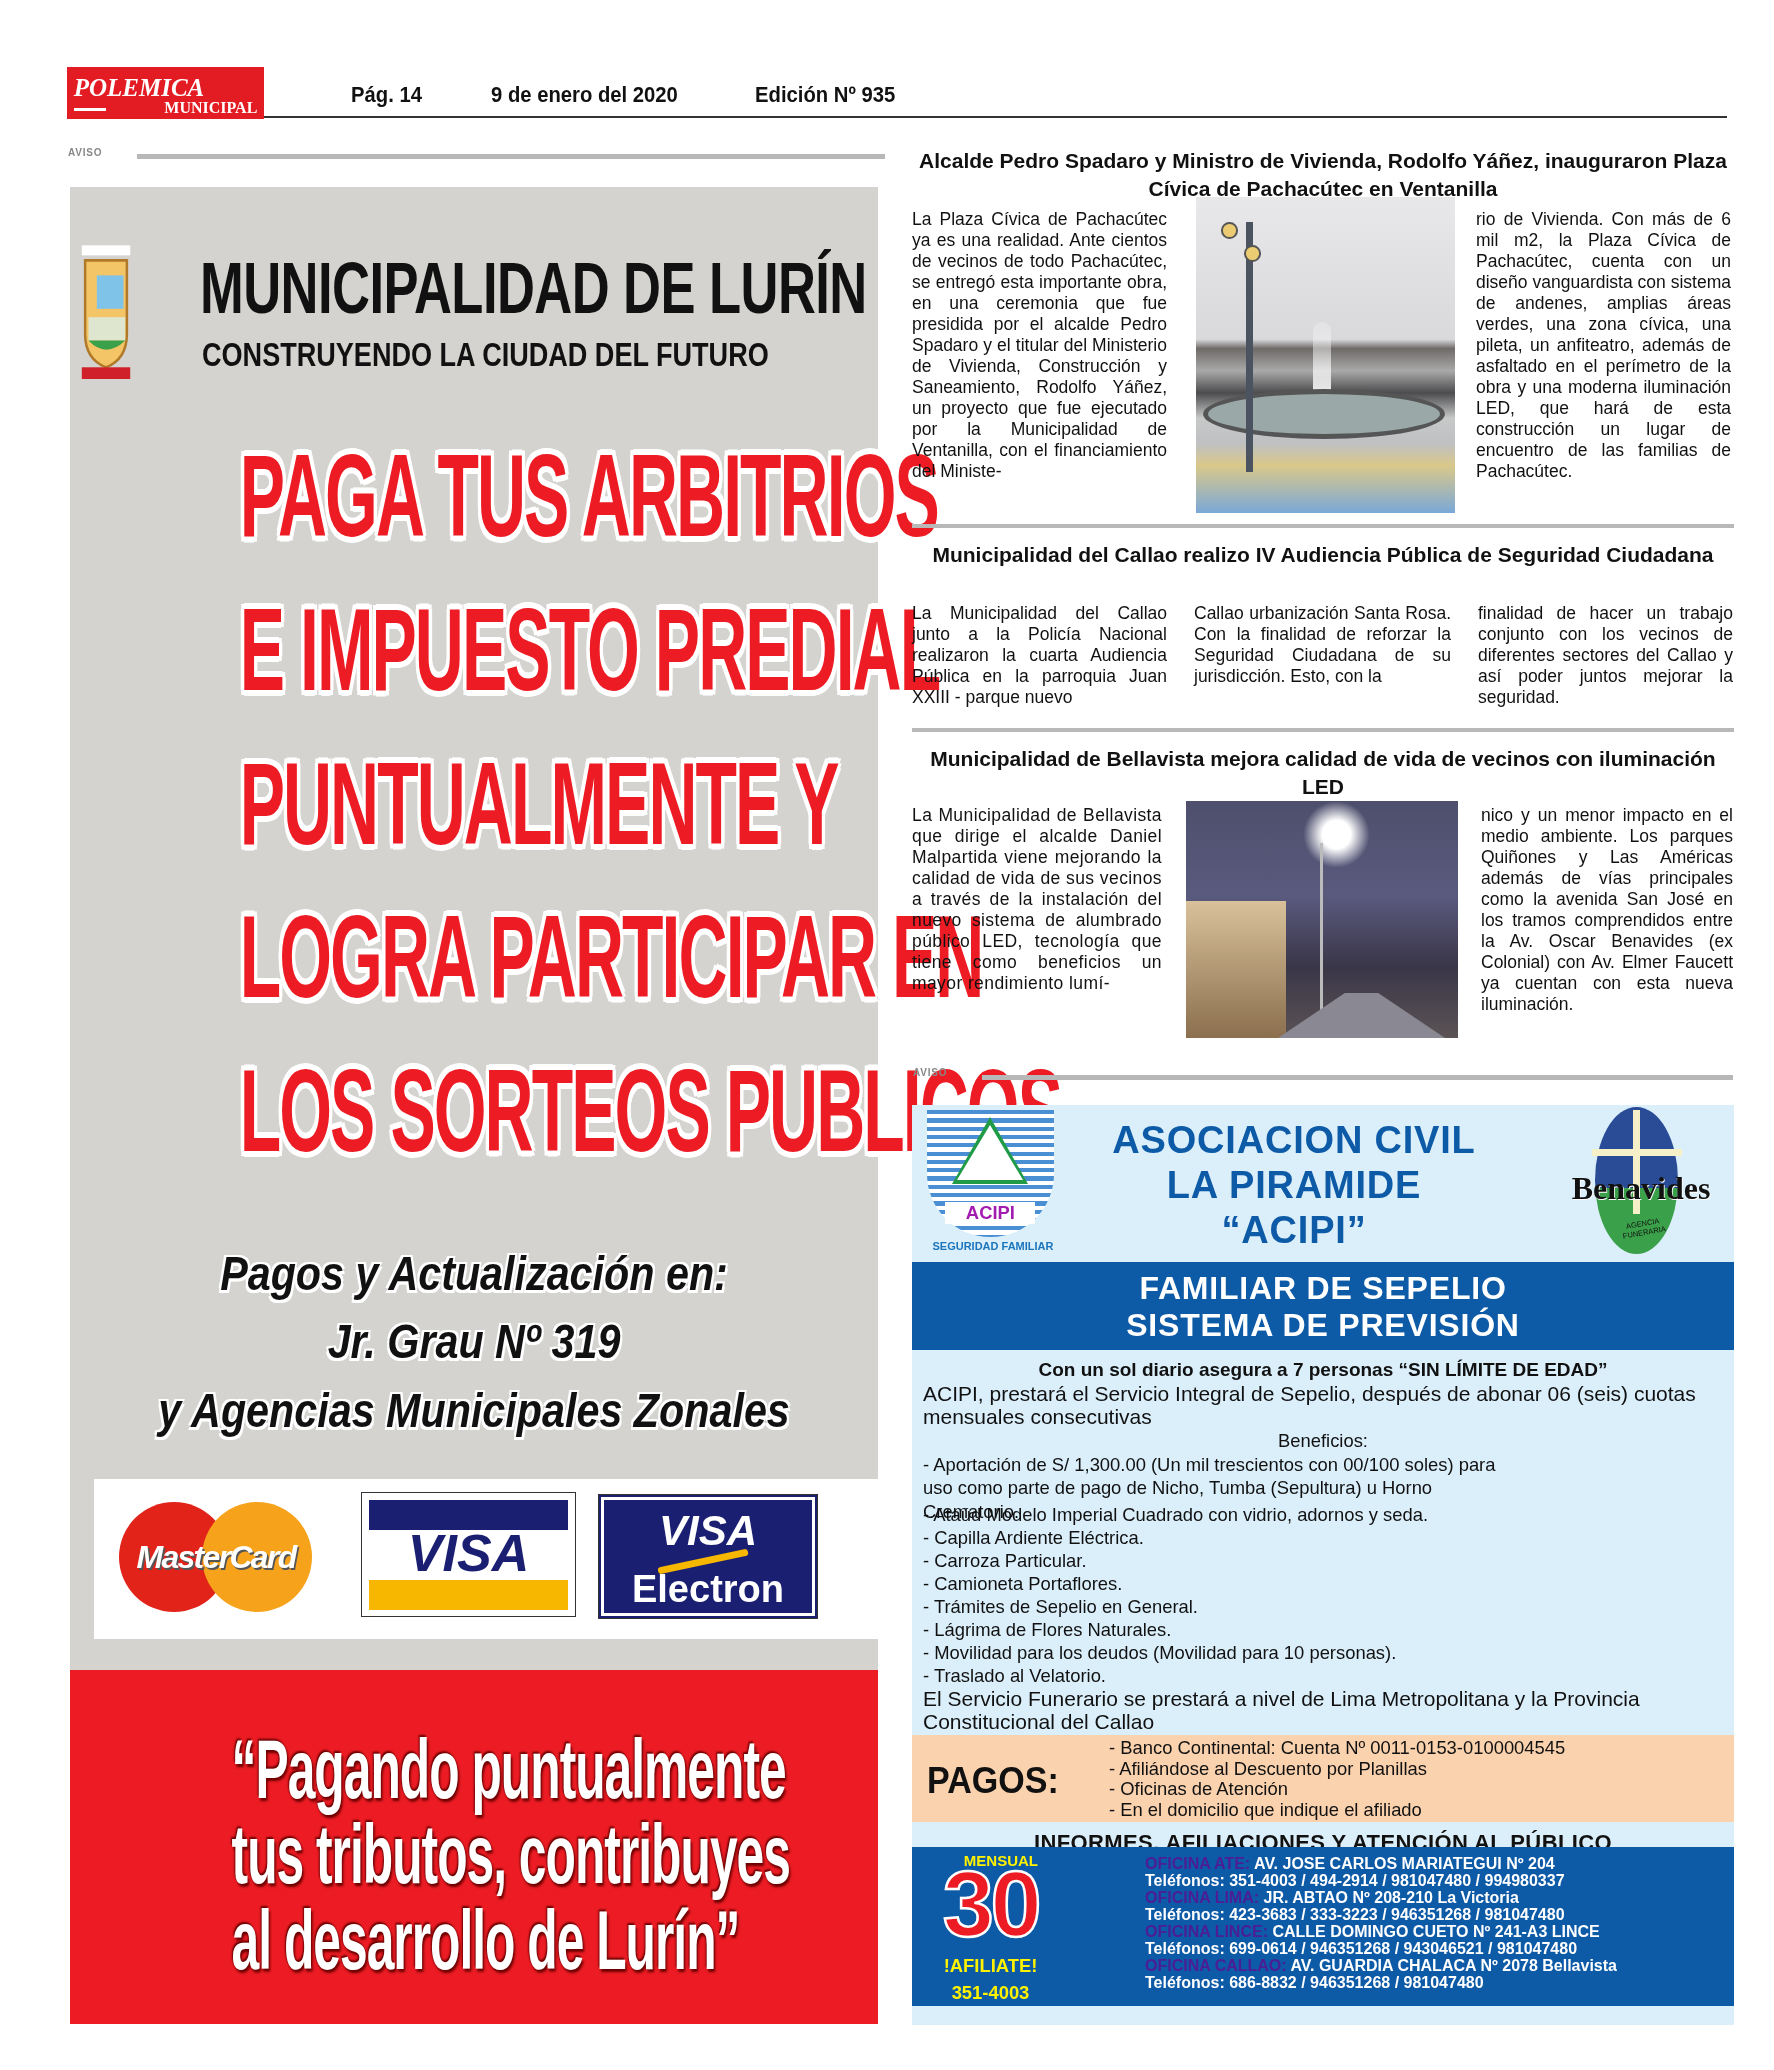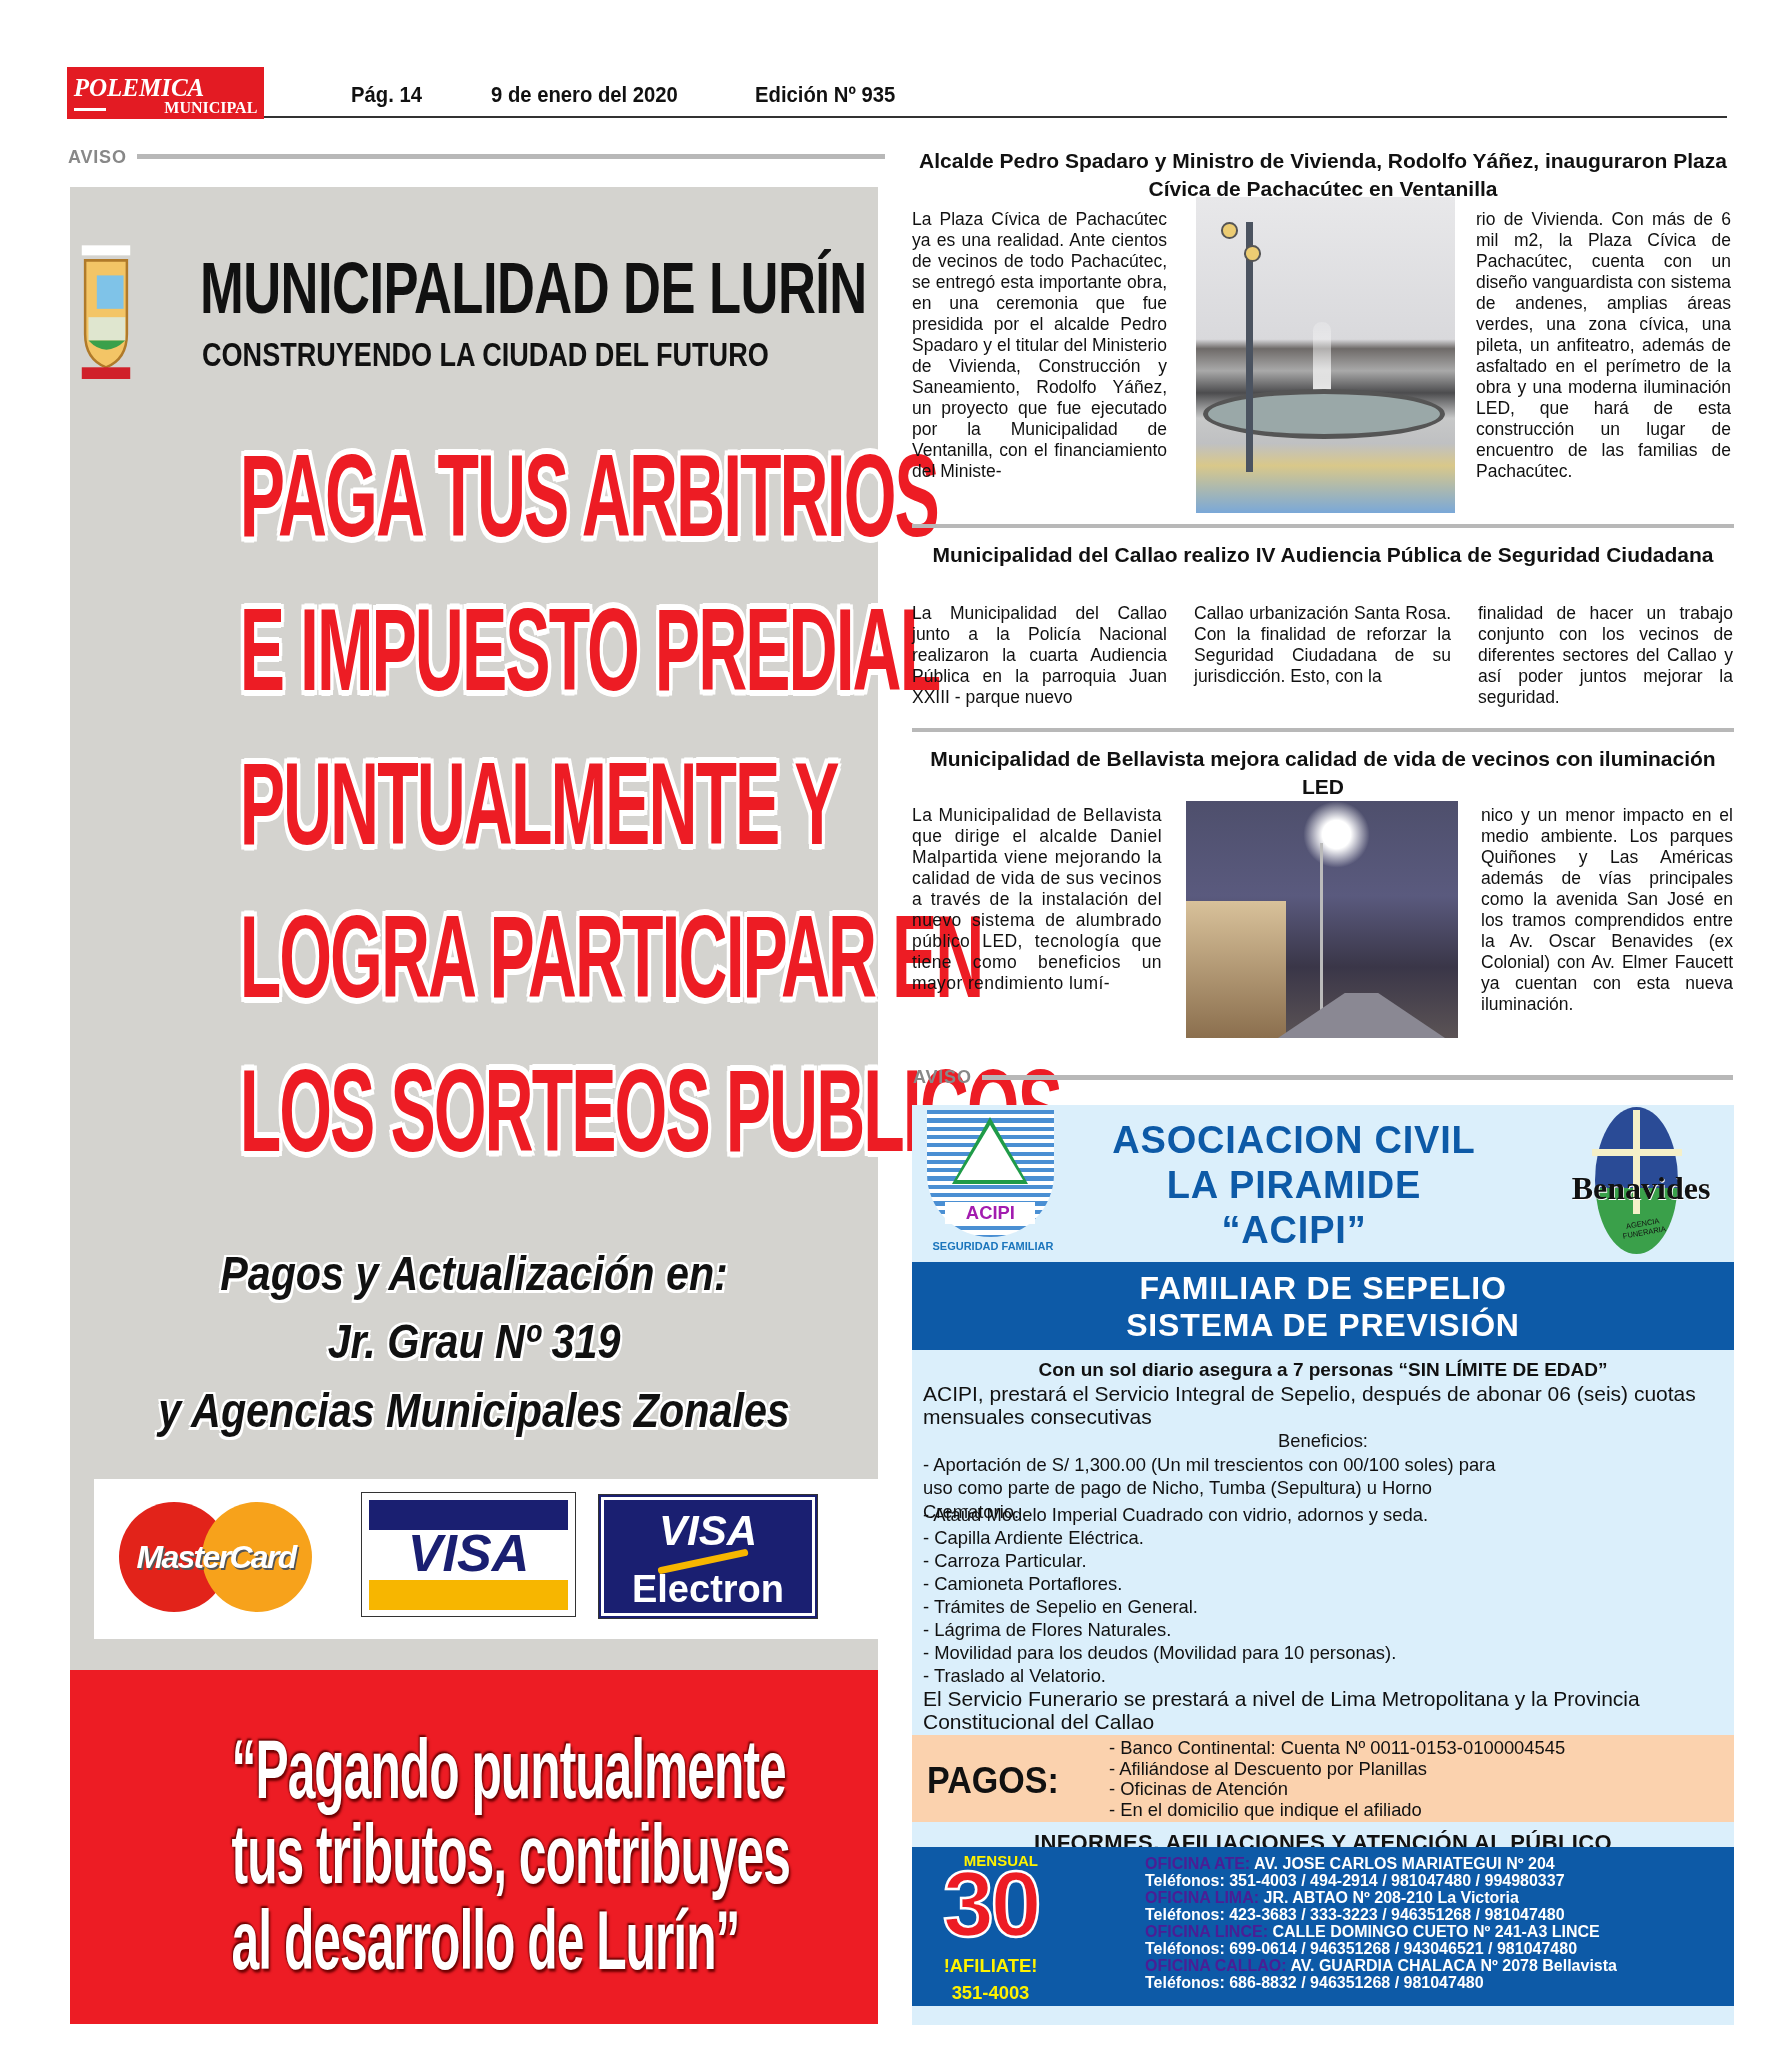--- a/index.html
+++ b/index.html
@@ -7,21 +7,21 @@
   body { position: relative; font-family: "Liberation Sans", sans-serif; color: #111; }
 
   
   .masthead { position: absolute; left: 67px; top: 67px; width: 197px; height: 52px; background: #e31b23; color: #fff; }
   .masthead .m1 { position: absolute; left: 6.7px; top: 1.7px; font-family: "Liberation Serif", serif; font-weight: bold; font-size: 25px; letter-spacing: 0px; line-height: 37px; font-style: italic; }
   .masthead .m2 { position: absolute; right: 6.7px; top: 33px; font-family: "Liberation Serif", serif; font-weight: bold; font-size: 16px; line-height: 16.7px; }
   .masthead .m2line { position: absolute; left: 6.7px; top: 41px; width: 32px; height: 2.5px; background: #fff; }
   .hdr-text { position: absolute; top: 82px; font-weight: bold; font-size: 22.5px; transform: scaleX(0.9); transform-origin: left; }
   .hdr-rule { position: absolute; left: 264px; top: 116px; width: 1463px; height: 1.7px; background: #333; }
 
-  .aviso { position: absolute; font-weight: bold; font-size: 18px; color: #888; letter-spacing: 0.8px; }
+  .aviso { position: absolute; font-weight: bold; font-size: 10px; color: #888; letter-spacing: 0.8px; }
   .aviso-line { position: absolute; height: 5px; background: #b8b8b8; }
 
   
   .lurin-ad { position: absolute; left: 70px; top: 187px; width: 808px; height: 1483px; background: #d4d3cf; }
   .crest { position: absolute; left: 80px; top: 242px; width: 52px; height: 142px; }
   .lurin-title { position: absolute; left: 200px; top: 250px; font-weight: bold; font-size: 73px; line-height: 75px; transform: scaleX(0.72); transform-origin: left; white-space: nowrap; letter-spacing: -0.8px; color: #111; }
   .lurin-sub { position: absolute; left: 202px; top: 336px; font-size: 33px; font-weight: bold; transform: scaleX(0.82); transform-origin: left; white-space: nowrap; color: #111; }
 
   .big-red { position: absolute; left: 70px; width: 808px; text-align: center; font-weight: bold; color: #ed1c24; font-size: 117px; line-height: 117px; letter-spacing: -3.3px; transform: scaleX(0.58); transform-origin: center; white-space: nowrap;
     text-shadow: -5px -5px 0 #fff, 5px -5px 0 #fff, -5px 5px 0 #fff, 5px 5px 0 #fff, 0 -5.8px 0 #fff, 0 5.8px 0 #fff, -5.8px 0 0 #fff, 5.8px 0 0 #fff; }

